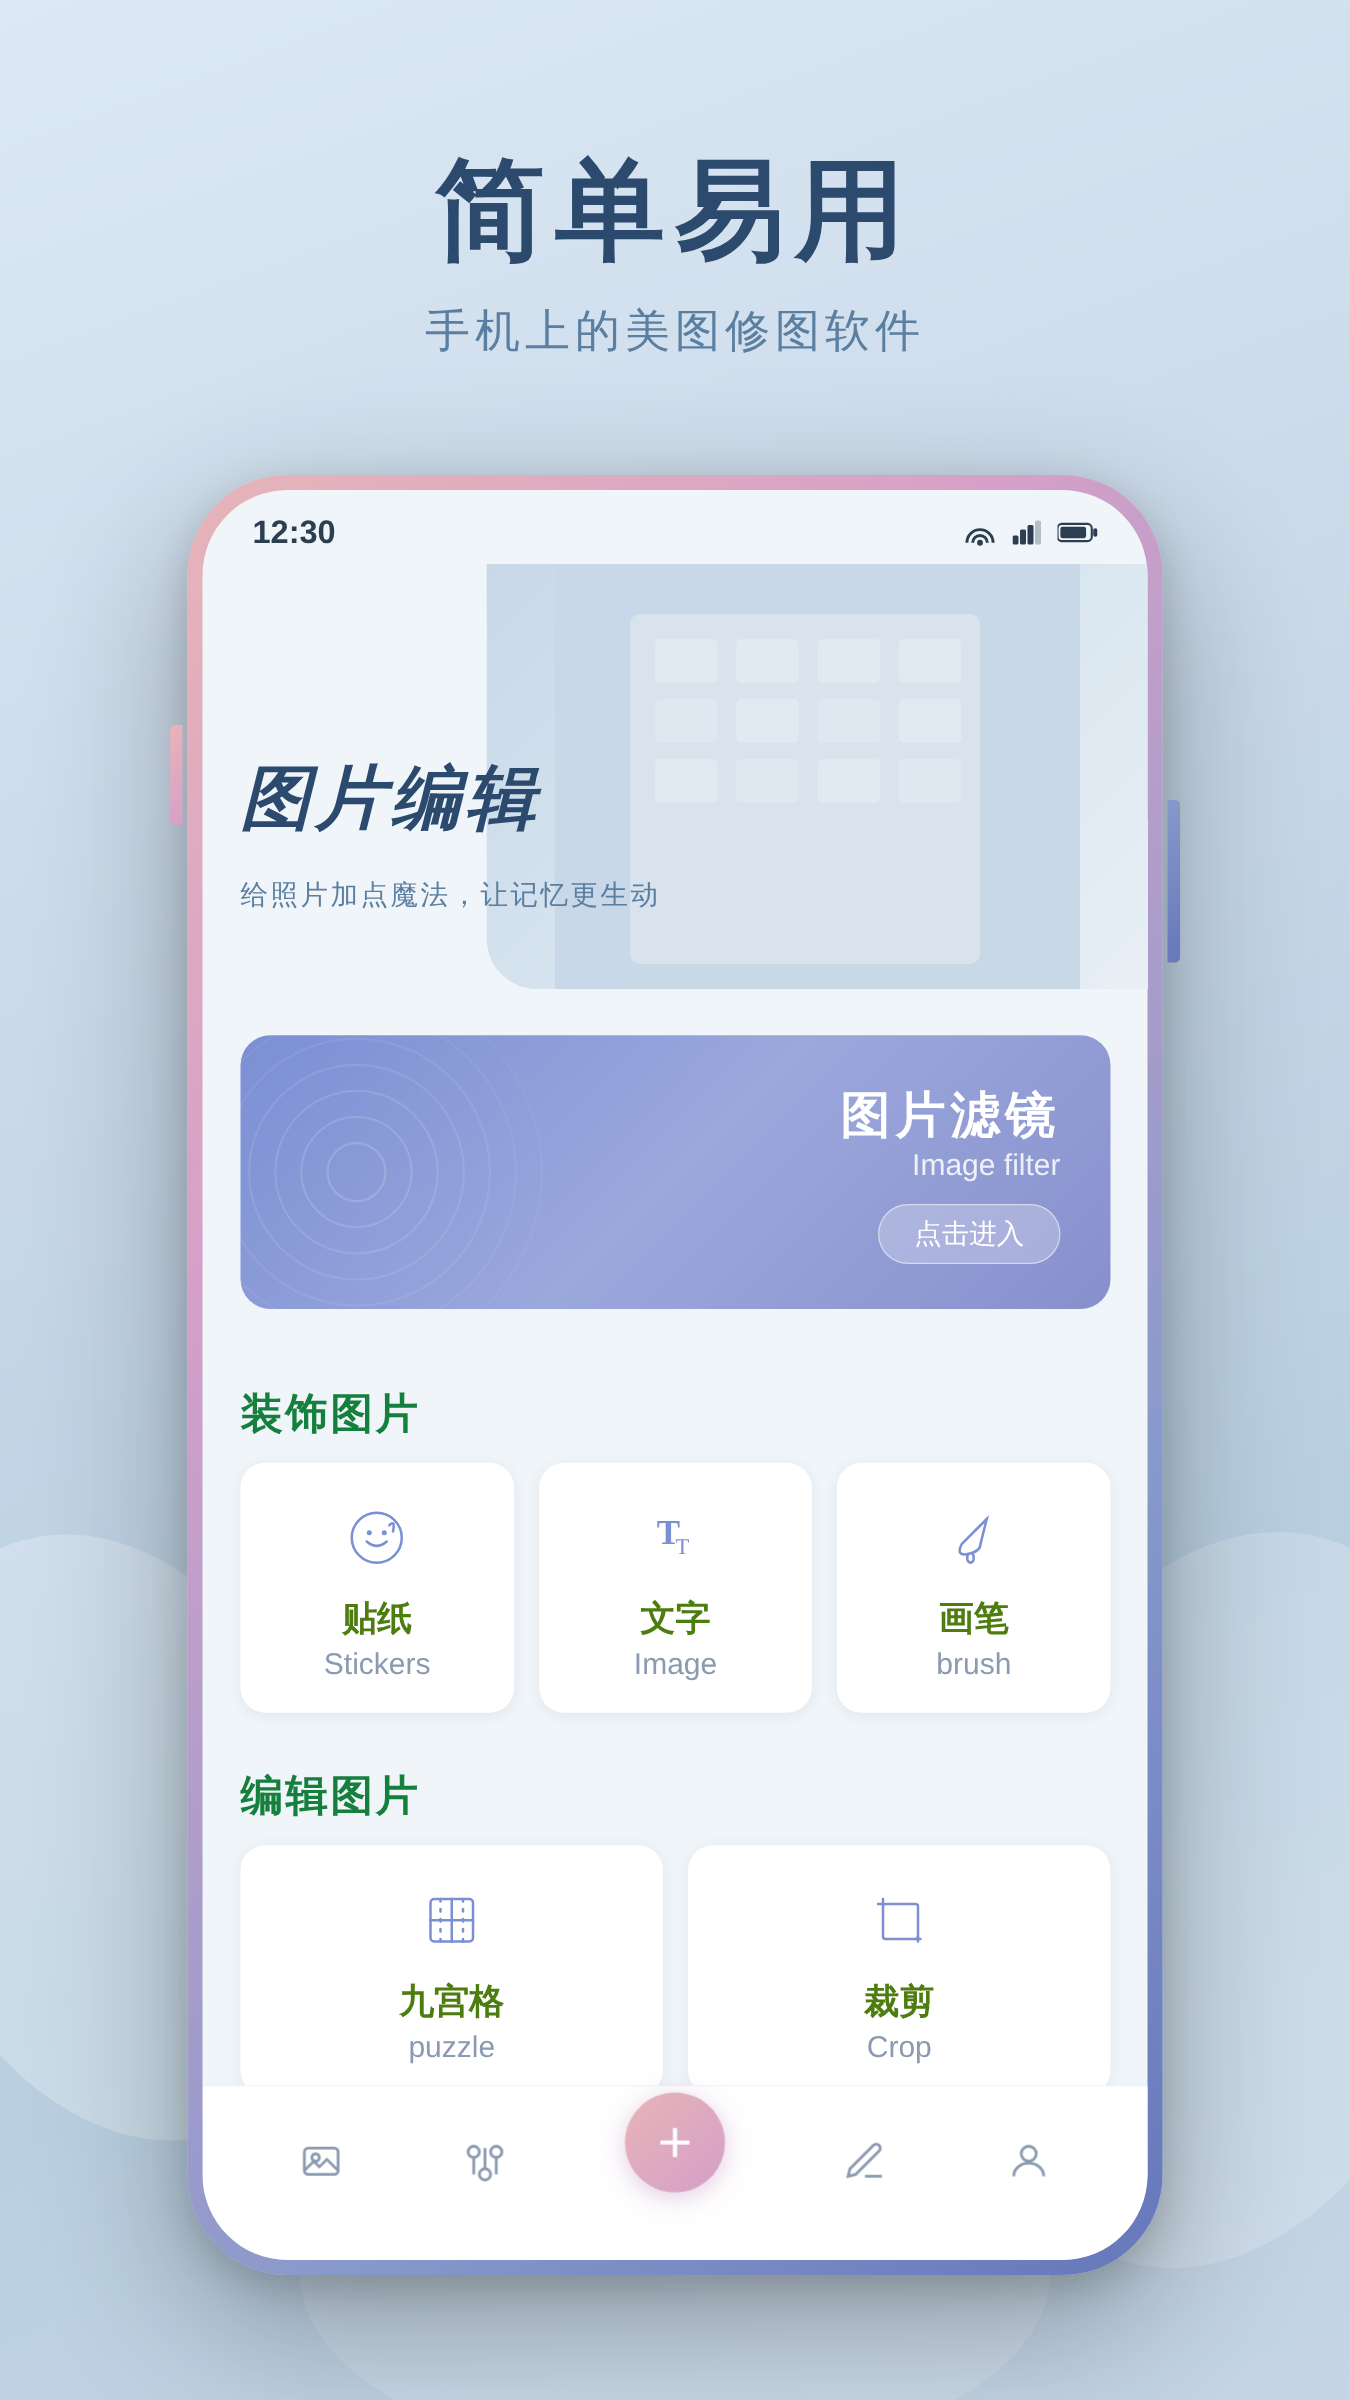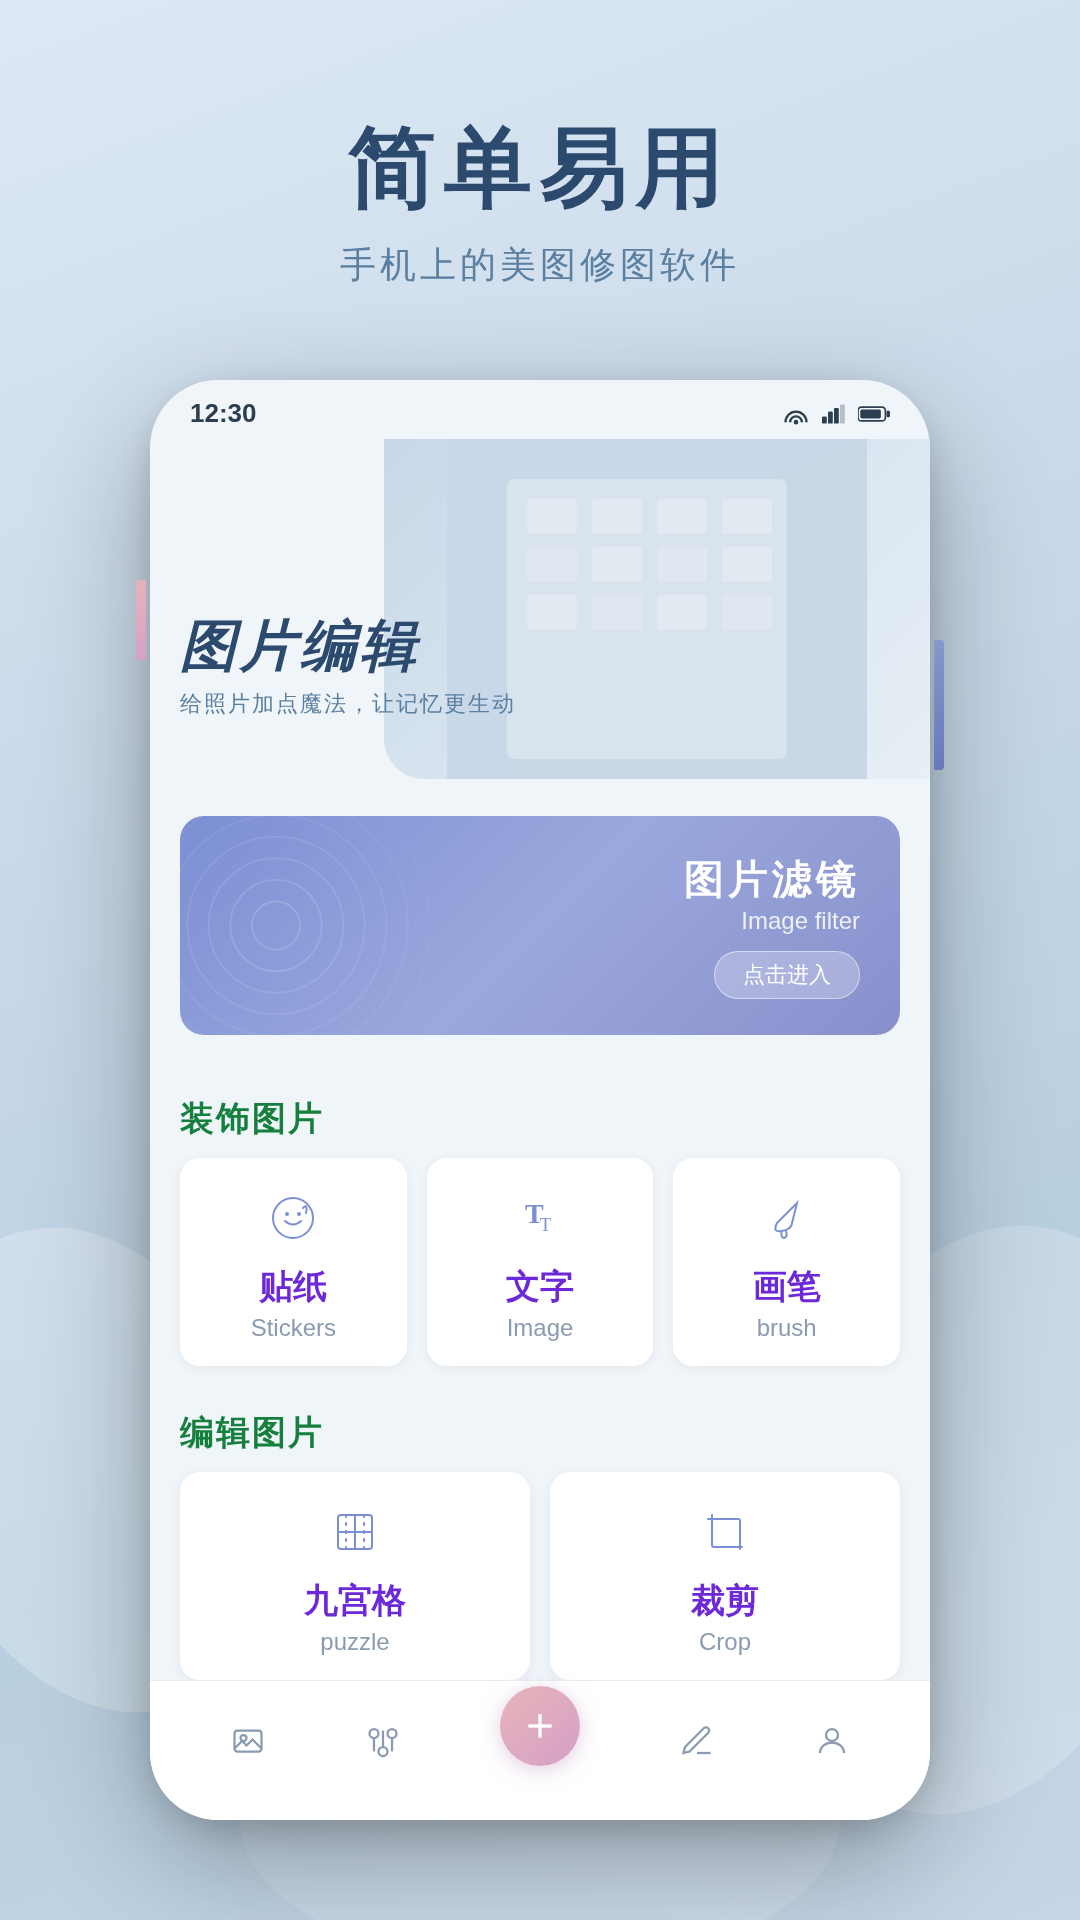--- a/index.html
+++ b/index.html
@@ -80,21 +80,21 @@
       left: 50%;
       transform: translateX(-50%);
       z-index: 20;
     }
 
     .phone-frame {
       width: 780px;
       height: 1440px;
       background: linear-gradient(135deg, #e8b4b8 0%, #d4a0c8 30%, #8899cc 70%, #6677bb 100%);
       border-radius: 80px;
-      padding: 0;
+      padding: 12px;
       box-shadow: 0 40px 120px rgba(0,0,0,0.3), 0 10px 30px rgba(0,0,0,0.15);
       position: relative;
     }
 
     
     .phone-frame::before {
       content: '';
       position: absolute;
       left: -14px;
       top: 200px;
@@ -174,21 +174,21 @@
       font-size: 56px;
       font-weight: 700;
       color: #2c4a6e;
       letter-spacing: 4px;
       font-style: italic;
     }
 
     .hero-sub-text {
       font-size: 22px;
       color: #5a7fa0;
-      margin-top: 4px;
+      margin-top: 24px;
       letter-spacing: 2px;
     }
 
     
     .filter-card {
       margin: 37px 30px;
       background: linear-gradient(135deg, #7b8fd4 0%, #9ba8dc 50%, #8890cc 100%);
       border-radius: 24px;
       padding: 36px 40px;
       display: flex;
@@ -277,23 +277,23 @@
       justify-content: center;
       color: #7b8fd4;
     }
 
     .tool-icon svg {
       width: 50px;
       height: 50px;
     }
 
     .tool-name-zh {
-      font-size: 34px;
+      font-size: 28px;
       font-weight: 600;
-      color: #6d28d9;
+      color: #4d7c0f;
       margin-bottom: 4px;
     }
 
     .tool-name-en {
       font-size: 24px;
       color: #8a9ab0;
     }
 
     
     .bottom-nav {

